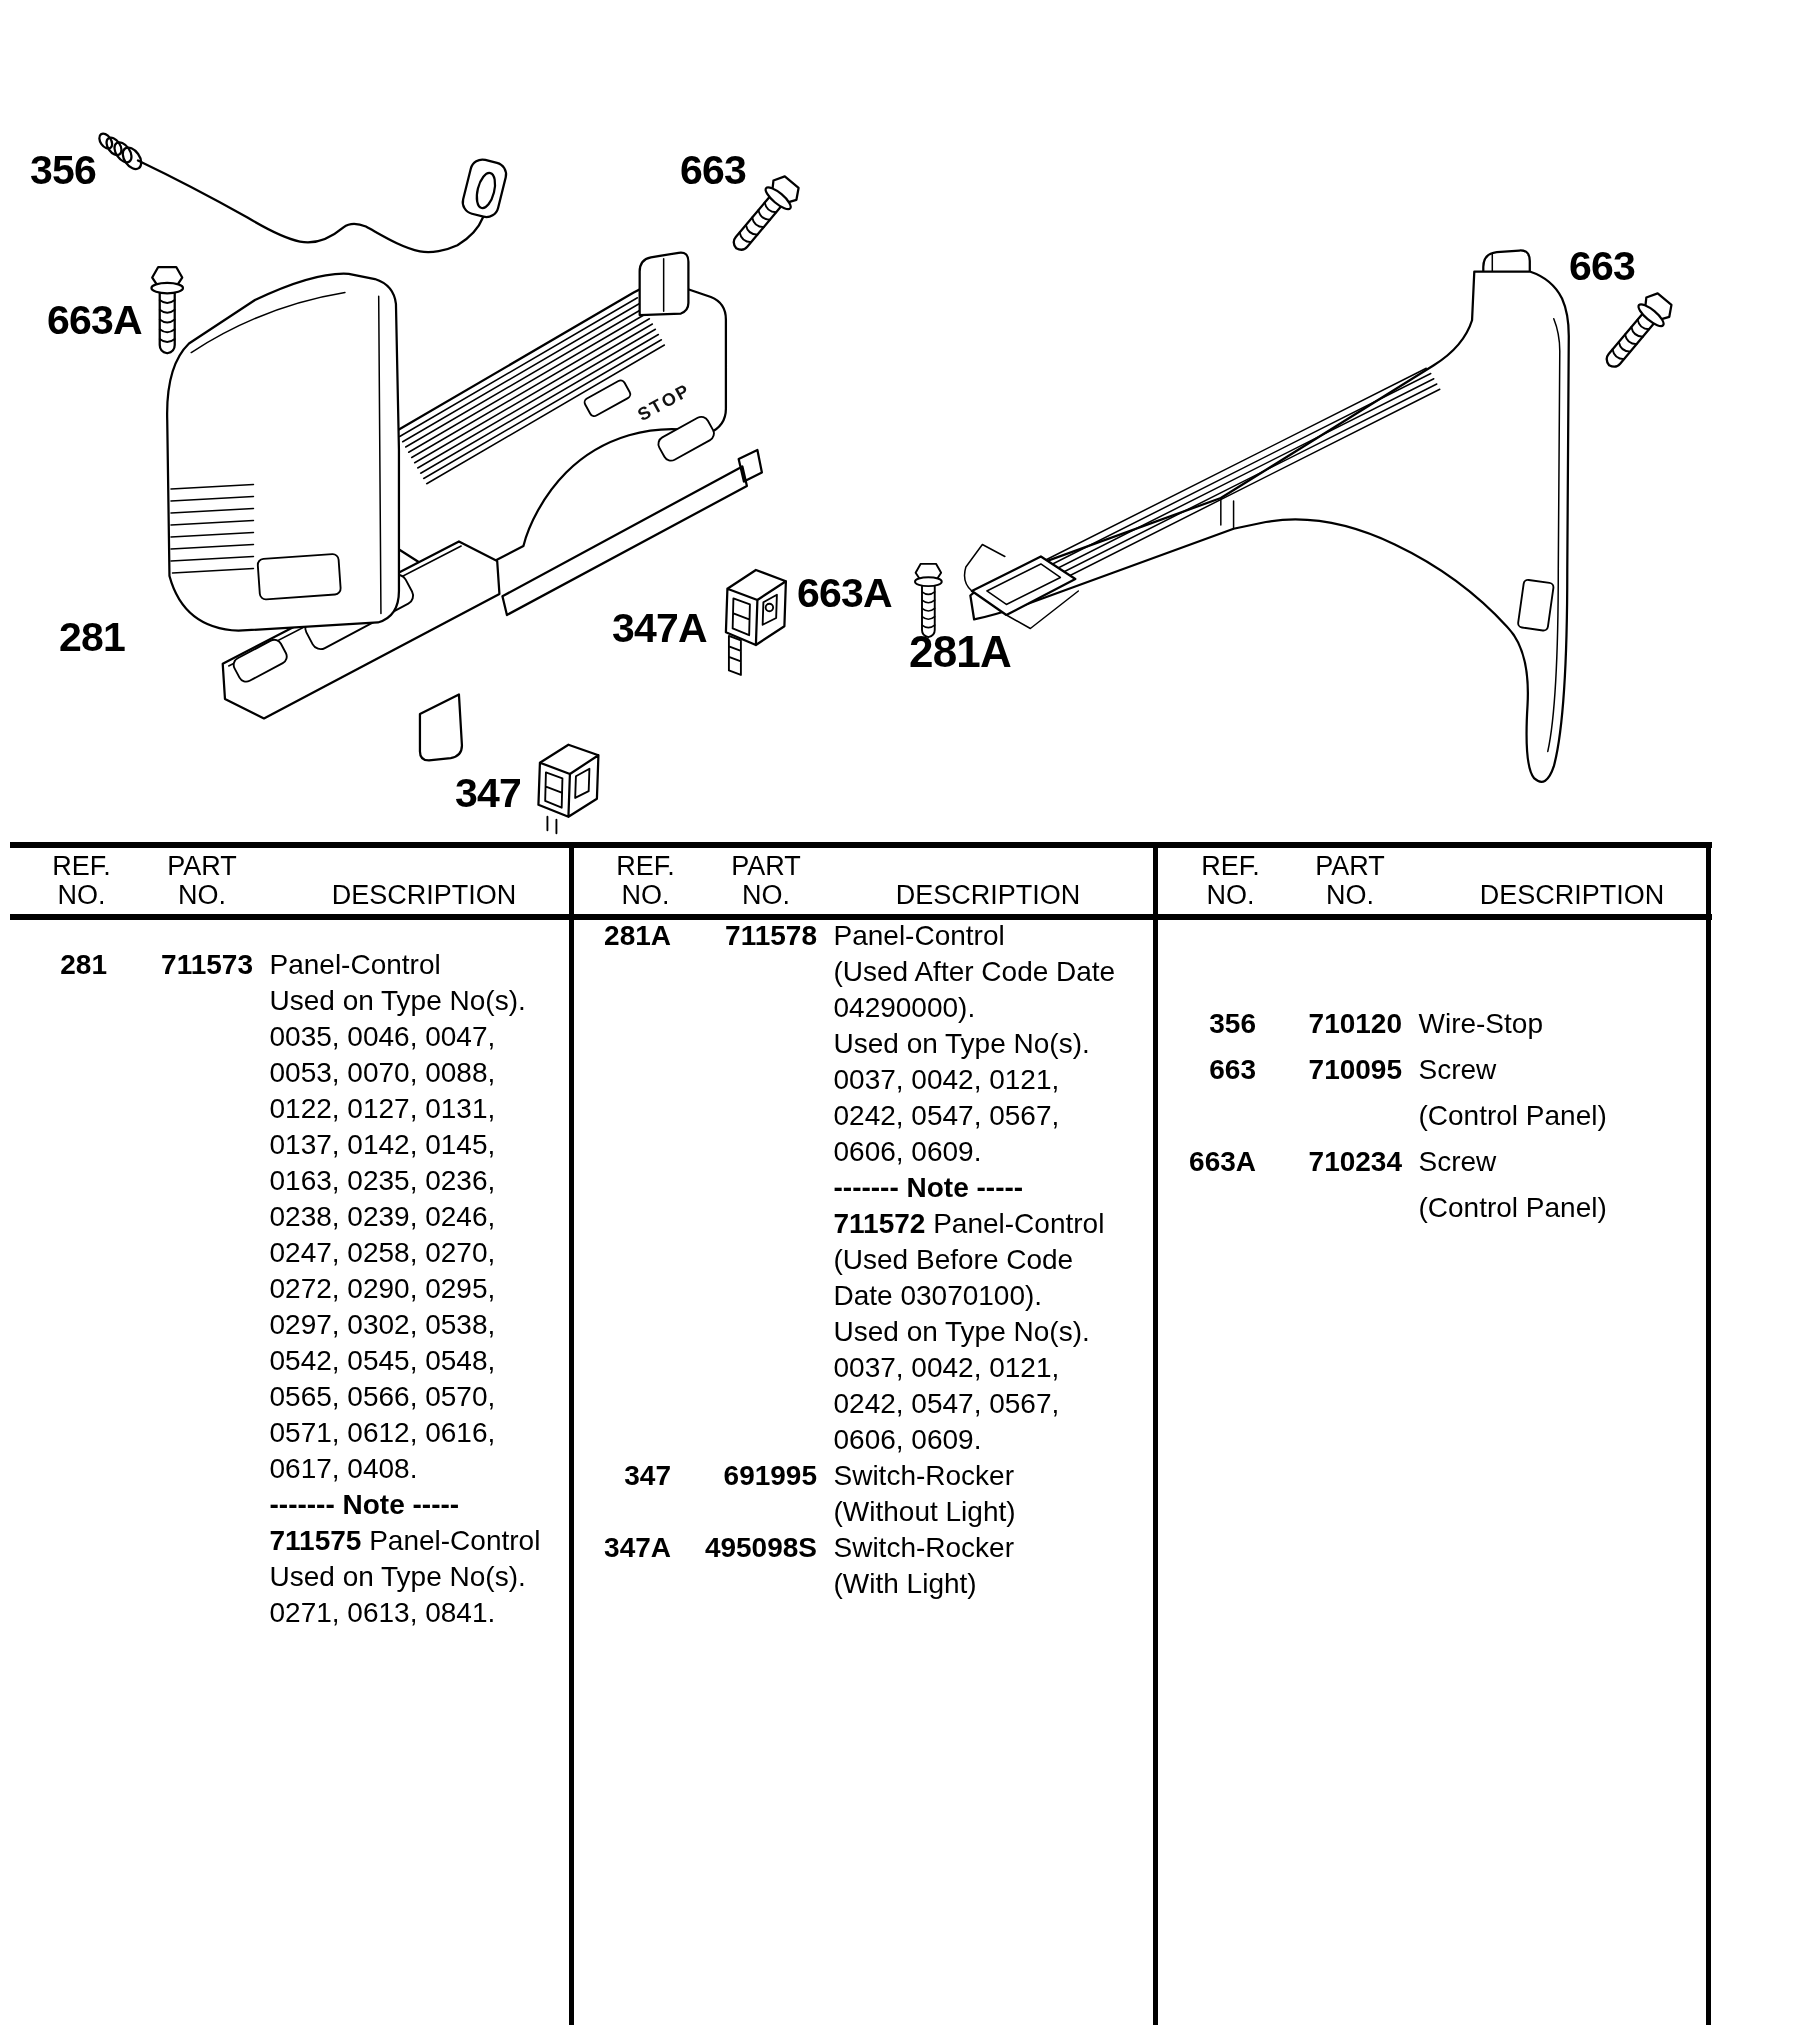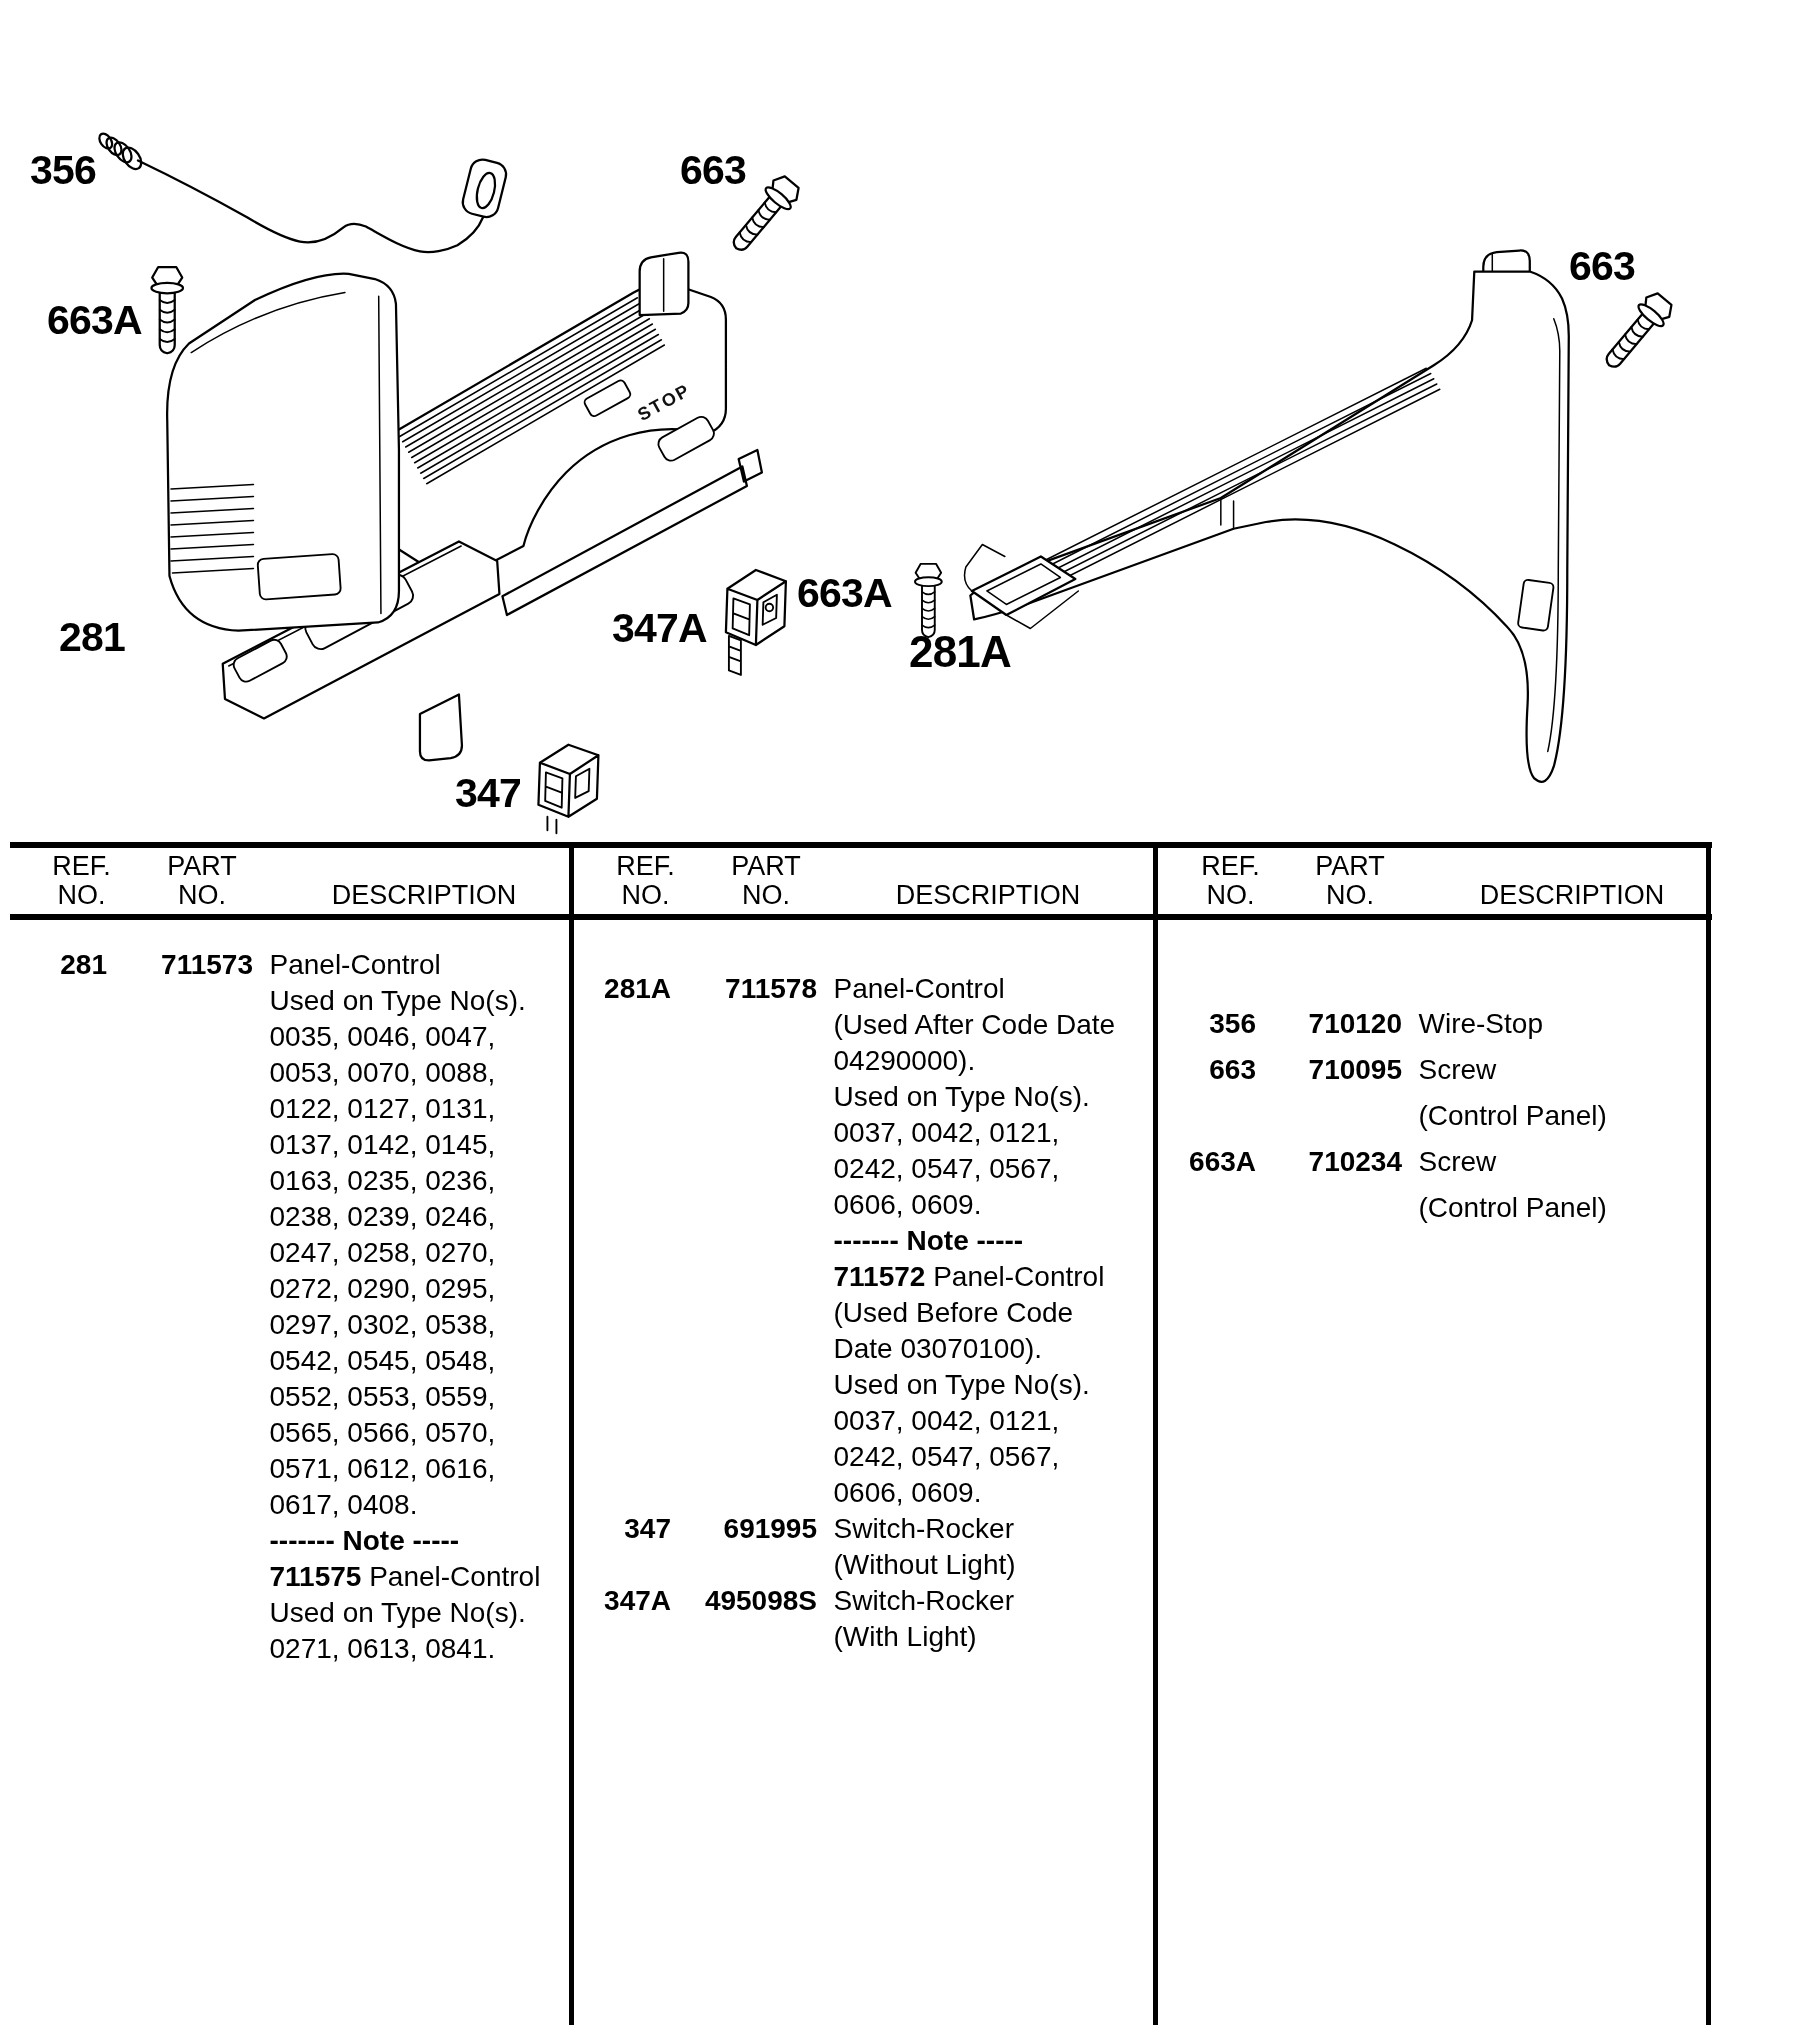--- a/index.html
+++ b/index.html
@@ -138,30 +138,29 @@
       <div class="line"><span class="cell-ref"></span><span class="cell-part"></span><span class="cell-desc">0035, 0046, 0047,</span></div>
       <div class="line"><span class="cell-ref"></span><span class="cell-part"></span><span class="cell-desc">0053, 0070, 0088,</span></div>
       <div class="line"><span class="cell-ref"></span><span class="cell-part"></span><span class="cell-desc">0122, 0127, 0131,</span></div>
       <div class="line"><span class="cell-ref"></span><span class="cell-part"></span><span class="cell-desc">0137, 0142, 0145,</span></div>
       <div class="line"><span class="cell-ref"></span><span class="cell-part"></span><span class="cell-desc">0163, 0235, 0236,</span></div>
       <div class="line"><span class="cell-ref"></span><span class="cell-part"></span><span class="cell-desc">0238, 0239, 0246,</span></div>
       <div class="line"><span class="cell-ref"></span><span class="cell-part"></span><span class="cell-desc">0247, 0258, 0270,</span></div>
       <div class="line"><span class="cell-ref"></span><span class="cell-part"></span><span class="cell-desc">0272, 0290, 0295,</span></div>
       <div class="line"><span class="cell-ref"></span><span class="cell-part"></span><span class="cell-desc">0297, 0302, 0538,</span></div>
       <div class="line"><span class="cell-ref"></span><span class="cell-part"></span><span class="cell-desc">0542, 0545, 0548,</span></div>
-      <div class="line"><span class="cell-ref"></span><span class="cell-part"></span><span class="cell-desc">0552, 0553, 0559,</span></div>
       <div class="line"><span class="cell-ref"></span><span class="cell-part"></span><span class="cell-desc">0565, 0566, 0570,</span></div>
       <div class="line"><span class="cell-ref"></span><span class="cell-part"></span><span class="cell-desc">0571, 0612, 0616,</span></div>
       <div class="line"><span class="cell-ref"></span><span class="cell-part"></span><span class="cell-desc">0617, 0408.</span></div>
       <div class="line"><span class="cell-ref"></span><span class="cell-part"></span><span class="cell-desc"><span class="bold">------- Note -----</span></span></div>
       <div class="line"><span class="cell-ref"></span><span class="cell-part"></span><span class="cell-desc"><span class="bold">711575</span> Panel-Control</span></div>
       <div class="line"><span class="cell-ref"></span><span class="cell-part"></span><span class="cell-desc">Used on Type No(s).</span></div>
       <div class="line"><span class="cell-ref"></span><span class="cell-part"></span><span class="cell-desc">0271, 0613, 0841.</span></div>
     </div>
-  <div class="col" style="left:581px;top:971px;">
+  <div class="col" style="left:581px;top:918px;">
       <div class="line"><span class="cell-ref">281A</span><span class="cell-part">711578</span><span class="cell-desc">Panel-Control</span></div>
       <div class="line"><span class="cell-ref"></span><span class="cell-part"></span><span class="cell-desc">(Used After Code Date</span></div>
       <div class="line"><span class="cell-ref"></span><span class="cell-part"></span><span class="cell-desc">04290000).</span></div>
       <div class="line"><span class="cell-ref"></span><span class="cell-part"></span><span class="cell-desc">Used on Type No(s).</span></div>
       <div class="line"><span class="cell-ref"></span><span class="cell-part"></span><span class="cell-desc">0037, 0042, 0121,</span></div>
       <div class="line"><span class="cell-ref"></span><span class="cell-part"></span><span class="cell-desc">0242, 0547, 0567,</span></div>
       <div class="line"><span class="cell-ref"></span><span class="cell-part"></span><span class="cell-desc">0606, 0609.</span></div>
       <div class="line"><span class="cell-ref"></span><span class="cell-part"></span><span class="cell-desc"><span class="bold">------- Note -----</span></span></div>
       <div class="line"><span class="cell-ref"></span><span class="cell-part"></span><span class="cell-desc"><span class="bold">711572</span> Panel-Control</span></div>
       <div class="line"><span class="cell-ref"></span><span class="cell-part"></span><span class="cell-desc">(Used Before Code</span></div>

